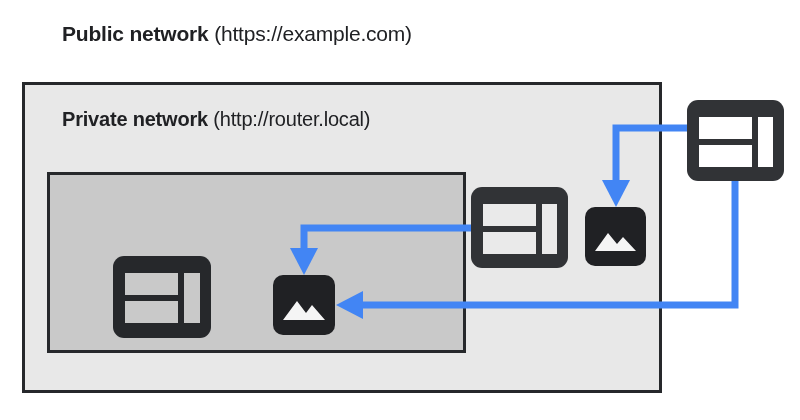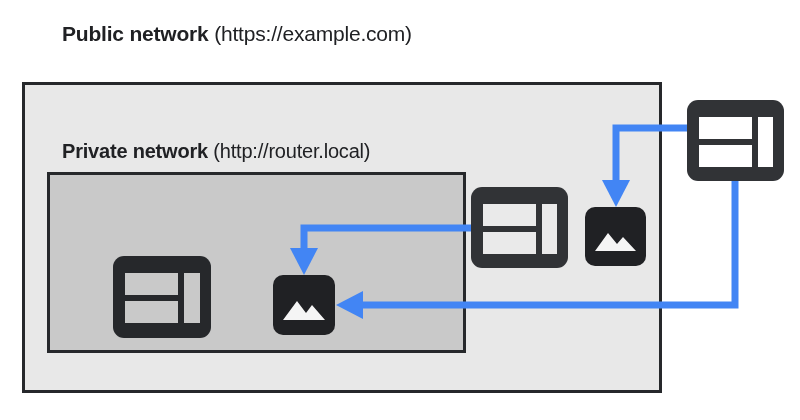--- a/index.html
+++ b/index.html
@@ -34,21 +34,20 @@
 
   #public-title {
     left: 62px;
     top: 22px;
     font-size: 21px;
   }
   #private-title {
     left: 62px;
     top: 108px;
     font-size: 20px;
-    margin-top: 32px;
   }
   #local-title {
     left: 64px;
     top: 190px;
     font-size: 19px;
   }
 
   
   .box {
     position: absolute;

